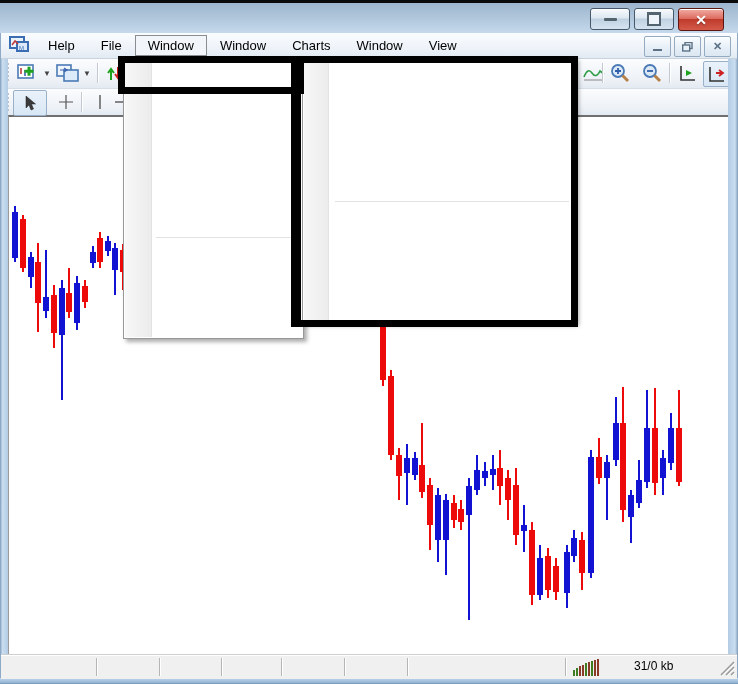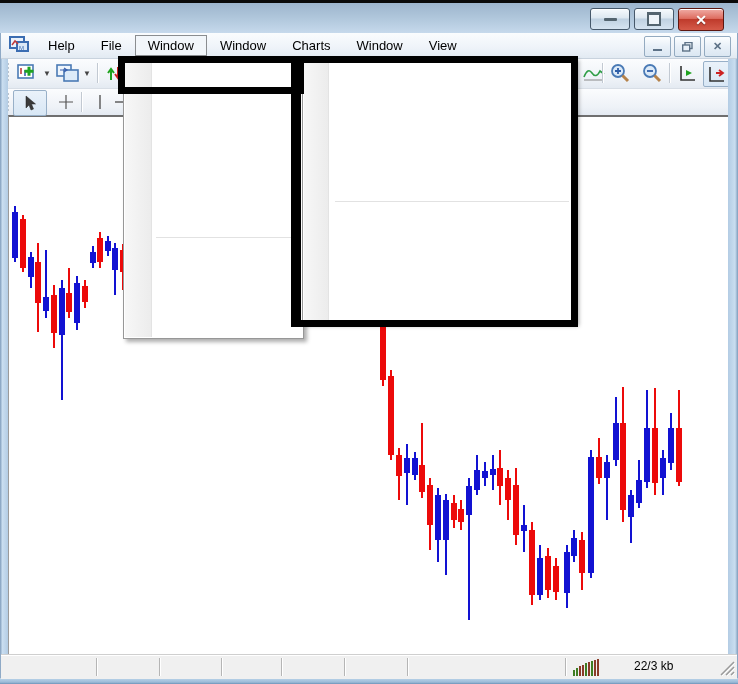--- a/index.html
+++ b/index.html
@@ -343,21 +343,21 @@
       <rect x="0" y="11" width="2" height="6" fill="#3f7d23"></rect>
       <rect x="3" y="9" width="2" height="8" fill="#3f7d23"></rect>
       <rect x="6" y="7" width="2" height="10" fill="#8a3b28"></rect>
       <rect x="9" y="6" width="2" height="11" fill="#8a3b28"></rect>
       <rect x="12" y="4" width="2" height="13" fill="#3f7d23"></rect>
       <rect x="15" y="3" width="2" height="14" fill="#8a3b28"></rect>
       <rect x="18" y="2" width="2" height="15" fill="#3f7d23"></rect>
       <rect x="21" y="1" width="2" height="16" fill="#8a3b28"></rect>
       <rect x="24" y="0" width="2" height="17" fill="#8a3b28"></rect>
     </svg>
-    <span class="traffic">22/3 kb</span>
+    <span class="traffic">31/0 kb</span>
     <svg class="gripcorner" width="16" height="15" viewBox="0 0 16 15">
       <path d="M15 1 L2 14 M15 6 L7 14 M15 11 L12 14" stroke="#9a9a9a" stroke-width="1.5"></path>
       <path d="M16 2 L3 15 M16 7 L8 15 M16 12 L13 15" stroke="#ffffff" stroke-width="1"></path>
     </svg>
   </div>
 
   <div class="dropdown">
     <div class="gutter"></div>
     <div id="insert-items">
         <div class="menu-sep" style="top: 179px;"></div>

